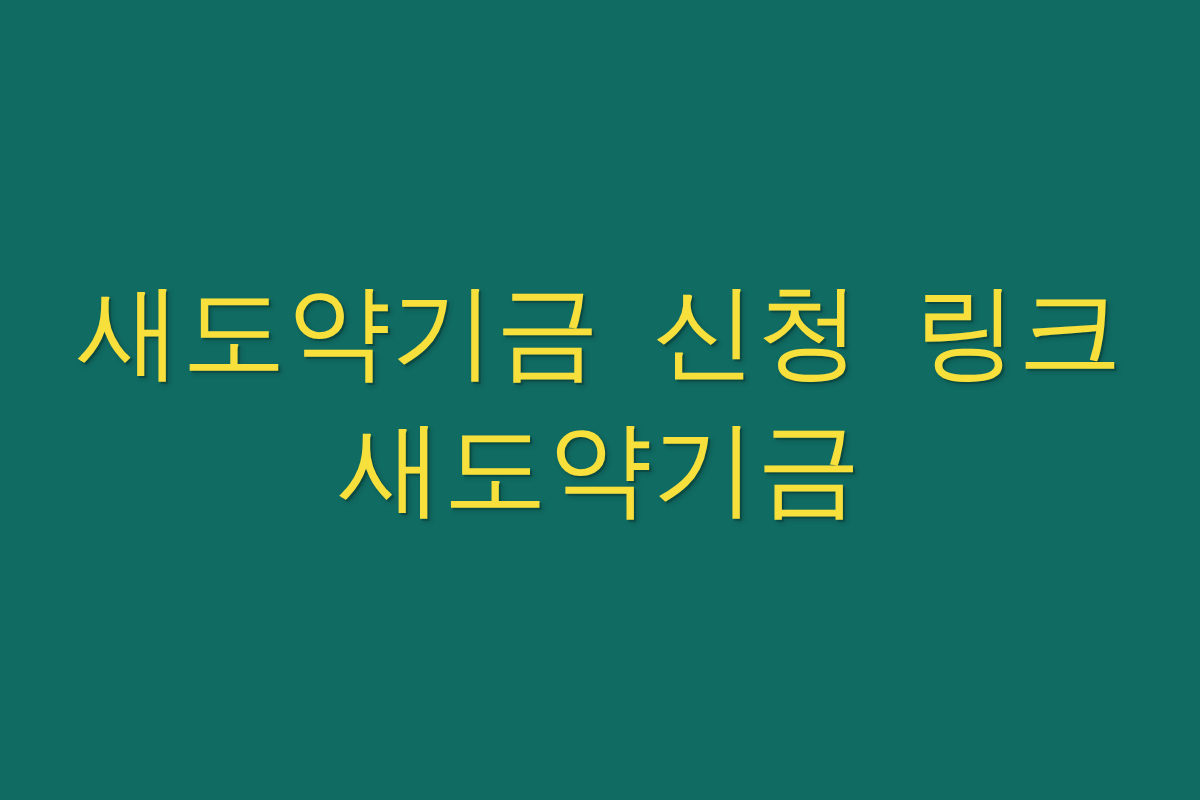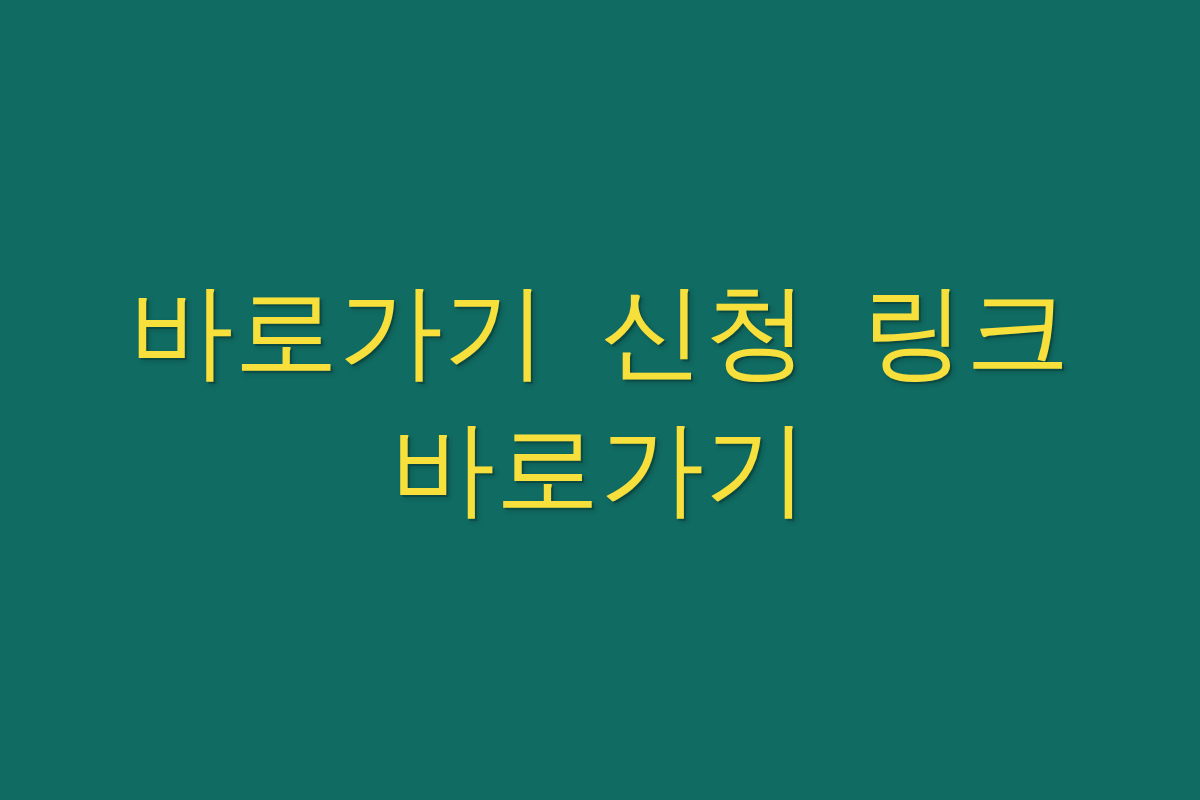--- a/index.html
+++ b/index.html
@@ -42,15 +42,15 @@
        3px 3px 4px rgba(8, 48, 45, 0.35);
     -webkit-font-smoothing: antialiased;
     user-select: none;
   }
 </style>
 </head>
 <body>
 
 <div id="banner" style="background: rgb(16, 107, 98);">
 
-  <h1 id="banner-text" style="color: rgb(247, 224, 60);">바로가기 신청 링크 바로가기</h1>
+  <h1 id="banner-text" style="color: rgb(247, 224, 60);">새도약기금 신청 링크 새도약기금</h1>
 
 </div>
 
 </body></html>

